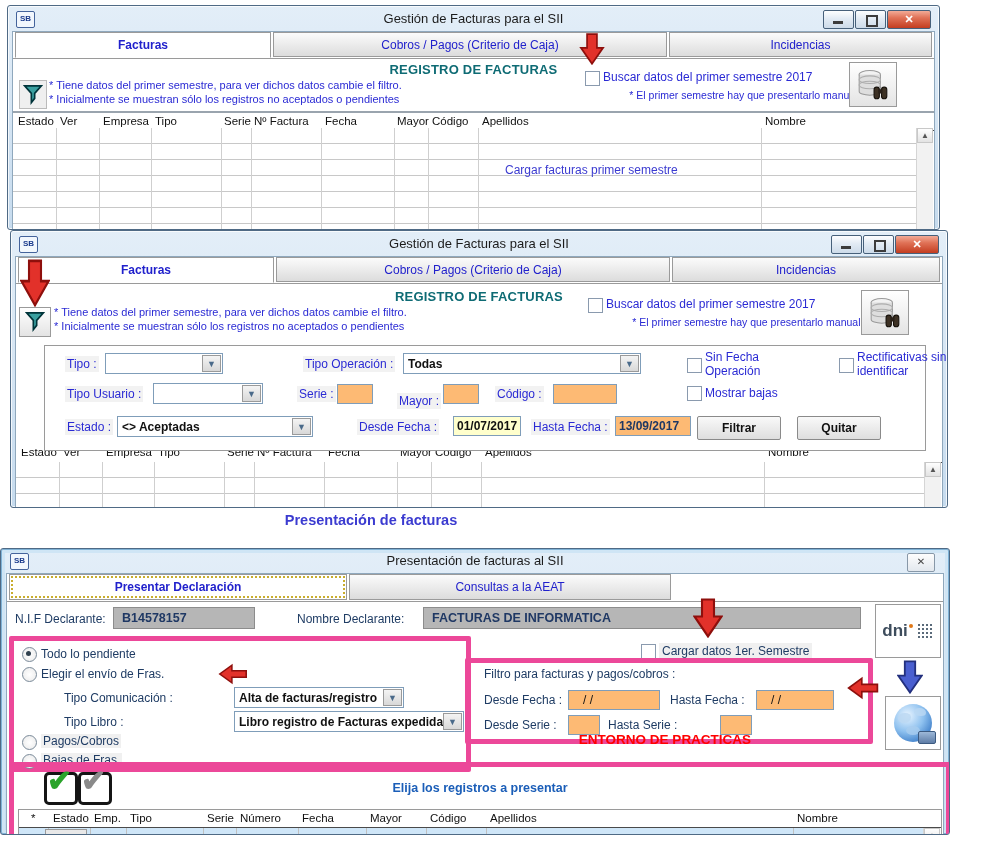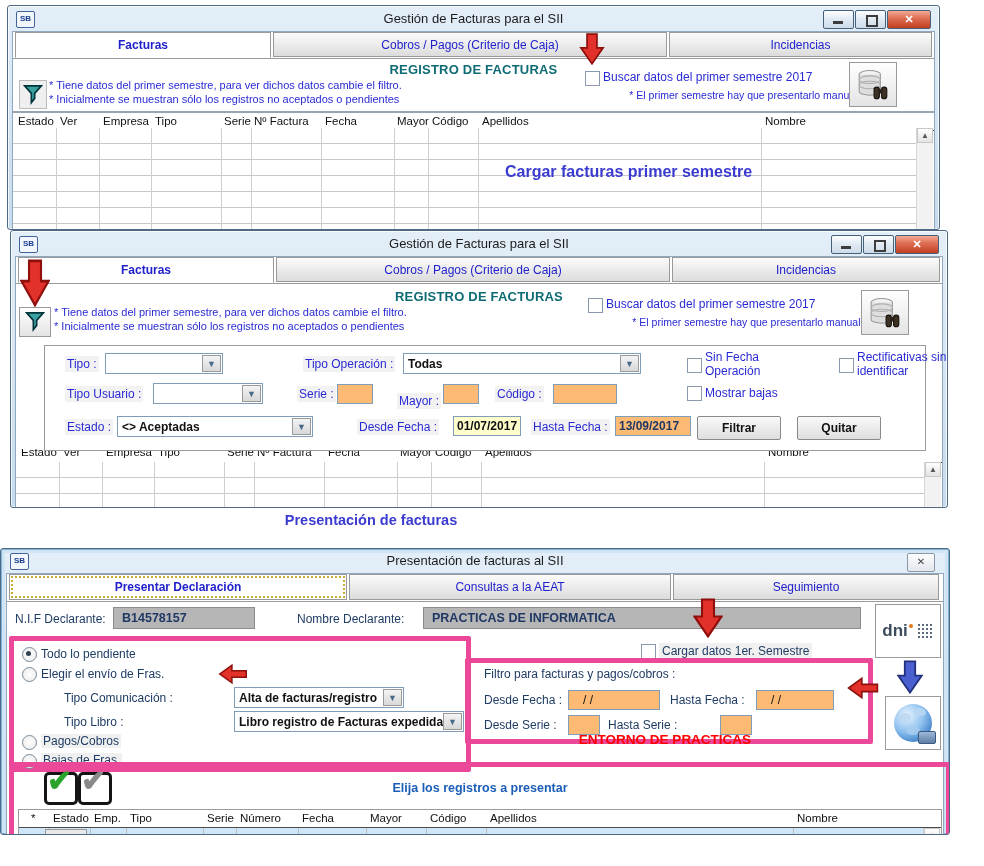--- a/index.html
+++ b/index.html
@@ -66,21 +66,21 @@
     linear-gradient(#c0c0c0,#c0c0c0),linear-gradient(#c0c0c0,#c0c0c0),linear-gradient(#c0c0c0,#c0c0c0),
     linear-gradient(#c0c0c0,#c0c0c0),linear-gradient(#c0c0c0,#c0c0c0),linear-gradient(#c0c0c0,#c0c0c0),
     linear-gradient(#c0c0c0,#c0c0c0),linear-gradient(#c0c0c0,#c0c0c0),linear-gradient(#c0c0c0,#c0c0c0),
     linear-gradient(#c0c0c0,#c0c0c0);
     background-size:1px 100%,1px 100%,1px 100%,1px 100%,1px 100%,1px 100%,1px 100%,1px 100%,1px 100%,1px 100%;
     background-position:29px 0,71px 0,107px 0,184px 0,217px 0,279px 0,347px 0,407px 0,467px 0,774px 0;
     background-repeat:no-repeat,no-repeat,no-repeat,no-repeat,no-repeat,no-repeat,no-repeat,no-repeat,no-repeat,no-repeat}
   .vscroll{position:absolute;width:16px;background:#f2f2f2;border-left:1px solid #d5d5d5}
   .sbtn{position:absolute;left:0;right:0;height:15px;background:linear-gradient(#fefefe,#e3e3e3);
         border:1px solid #c8c8c8;box-sizing:border-box;color:#555;font-size:8px;text-align:center;line-height:13px}
-  .ovl{position:absolute;font-weight:bold;font-size:16px;color:var(--caption-blue);white-space:nowrap}
+  .ovl{position:absolute;font-weight:normal;font-size:12px;color:var(--caption-blue);white-space:nowrap}
   .redtxt{font-weight:bold;font-size:13.5px;color:var(--warning-red);white-space:nowrap}
   .chkbig{position:absolute;width:28px;height:27px;background:#fff;border:3px solid #151515;border-radius:5px}
   .chkbig .mk{position:absolute;left:0px;top:-12px;font-size:30px;font-weight:bold}
   .grayfield{position:absolute;height:22px;background:var(--field-gray);border:1px solid #8c8c8c;box-sizing:border-box;
         font-weight:bold;color:var(--value-navy);font-size:12.5px;line-height:20px;padding-left:8px;white-space:nowrap}
 </style>
 </head>
 <body>
 
 <div class="win" style="left:7px;top:5px;width:931px;height:223px">
@@ -269,26 +269,25 @@
 <div class="win win3glow" style="left:0;top:548px;width:948px;height:285px">
   <div class="tbar" style="height:24px">
     <div class="wicon" style="left:9px;top:4px">SB</div>
     <div class="ttl" style="top:4px">Presentación de facturas al SII</div>
     <div class="abs" style="right:14px;top:4px;width:26px;height:17px;border:1px solid #8898a8;border-radius:2px;background:linear-gradient(#fdfdfd,#e3e8ee);text-align:center;line-height:15px;font-size:10px;color:#444">✕</div>
   </div>
   <div class="client" style="top:24px;left:5px;right:5px">
     <div class="tabs" style="height:27px">
       <div class="tab on3" style="left:2px;width:338px">Presentar Declaración</div>
       <div class="tab" style="left:342px;width:322px;height:26px">Consultas a la AEAT</div>
-      <div class="tab" style="left:666px;width:266px;height:26px">Seguimiento</div>
     </div>
     <span class="nlbl" style="left:8px;top:38px">N.I.F Declarante:</span>
     <div class="grayfield" style="left:106px;top:33px;width:142px">B14578157</div>
     <span class="nlbl" style="left:290px;top:38px">Nombre Declarante:</span>
-    <div class="grayfield" style="left:416px;top:33px;width:438px">PRACTICAS DE INFORMATICA</div>
+    <div class="grayfield" style="left:416px;top:33px;width:438px">FACTURAS DE INFORMATICA</div>
     <div class="icbtn" style="left:868px;top:30px;width:64px;height:52px;background:#fff">
       <span style="font-weight:bold;font-size:17px;color:#3d4c5c">dni</span>
         <span style="width:4px;height:4px;border-radius:50%;background:#e07818;margin:-10px 2px 0 1px"></span>
       <span style="width:17px;height:17px;background-image:radial-gradient(#5a6a7a 1px,transparent 1.3px);background-size:4px 4px;margin-left:2px"></span>
     </div>
     <div class="abs" style="left:686px;top:24px;z-index:6">
       <svg width="30" height="40" viewBox="0 0 20 26" preserveAspectRatio="none">
           <path d="M6 1 H14 V12 H19 L10 25 L1 12 H6 Z" fill="var(--arrow-red)" stroke="#8e0f0c" stroke-width="1.4"></path>
         </svg>
     </div>

